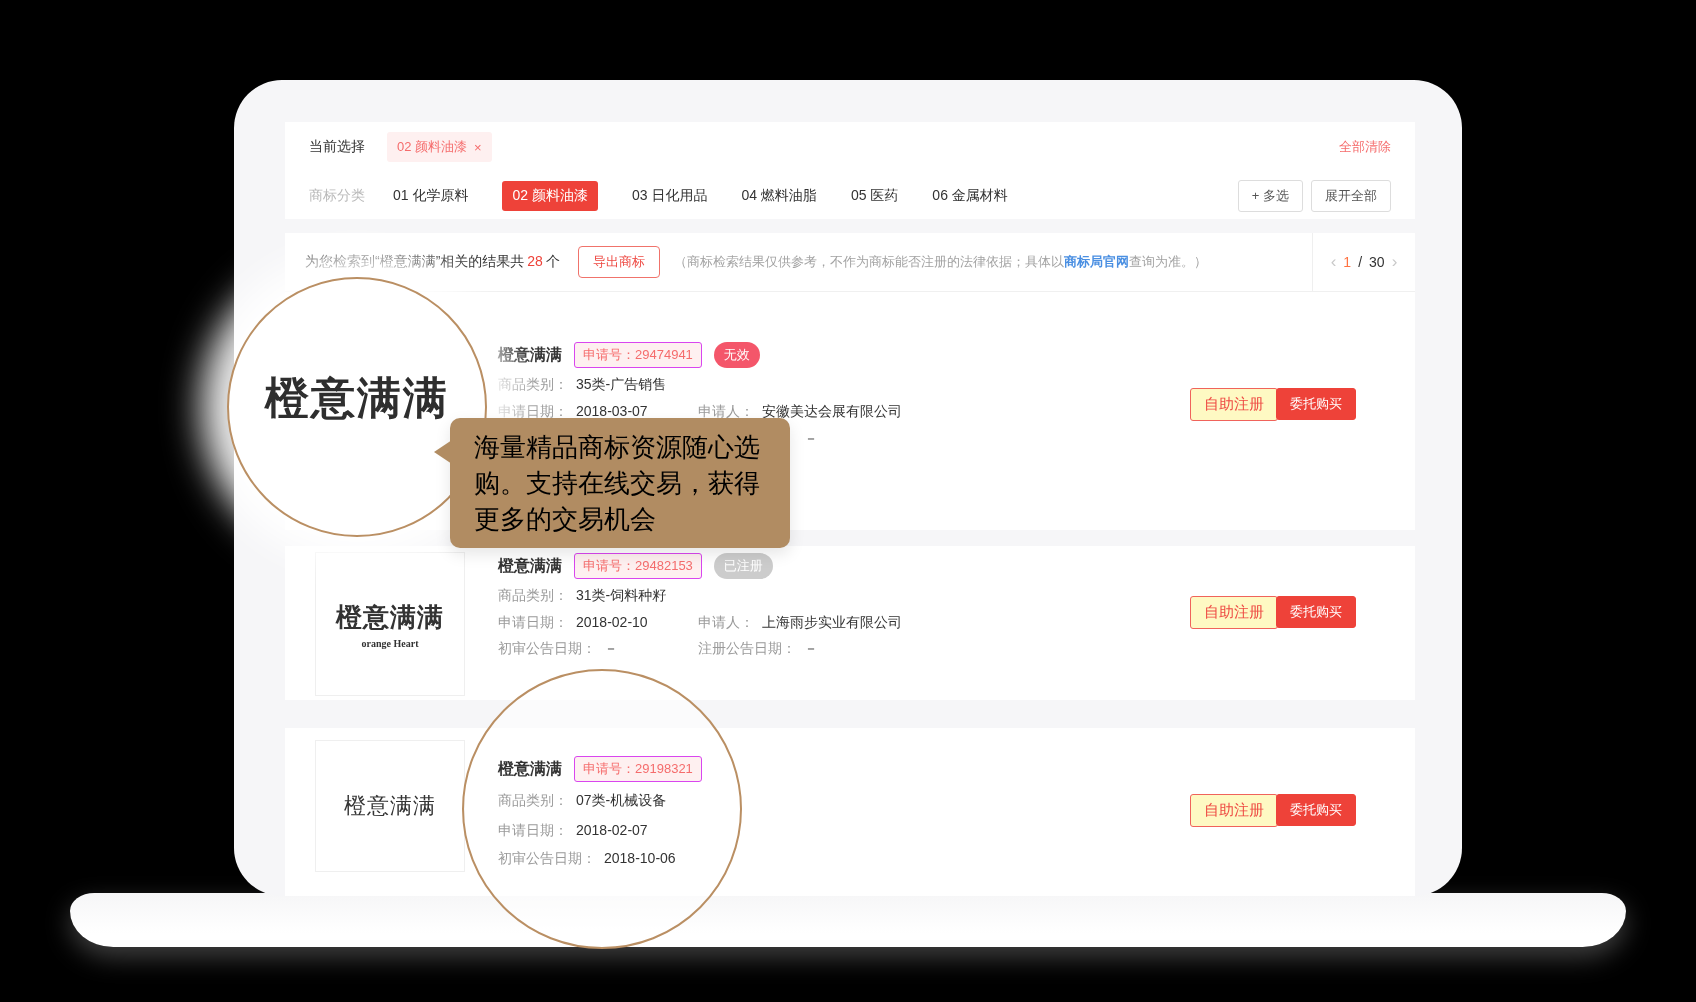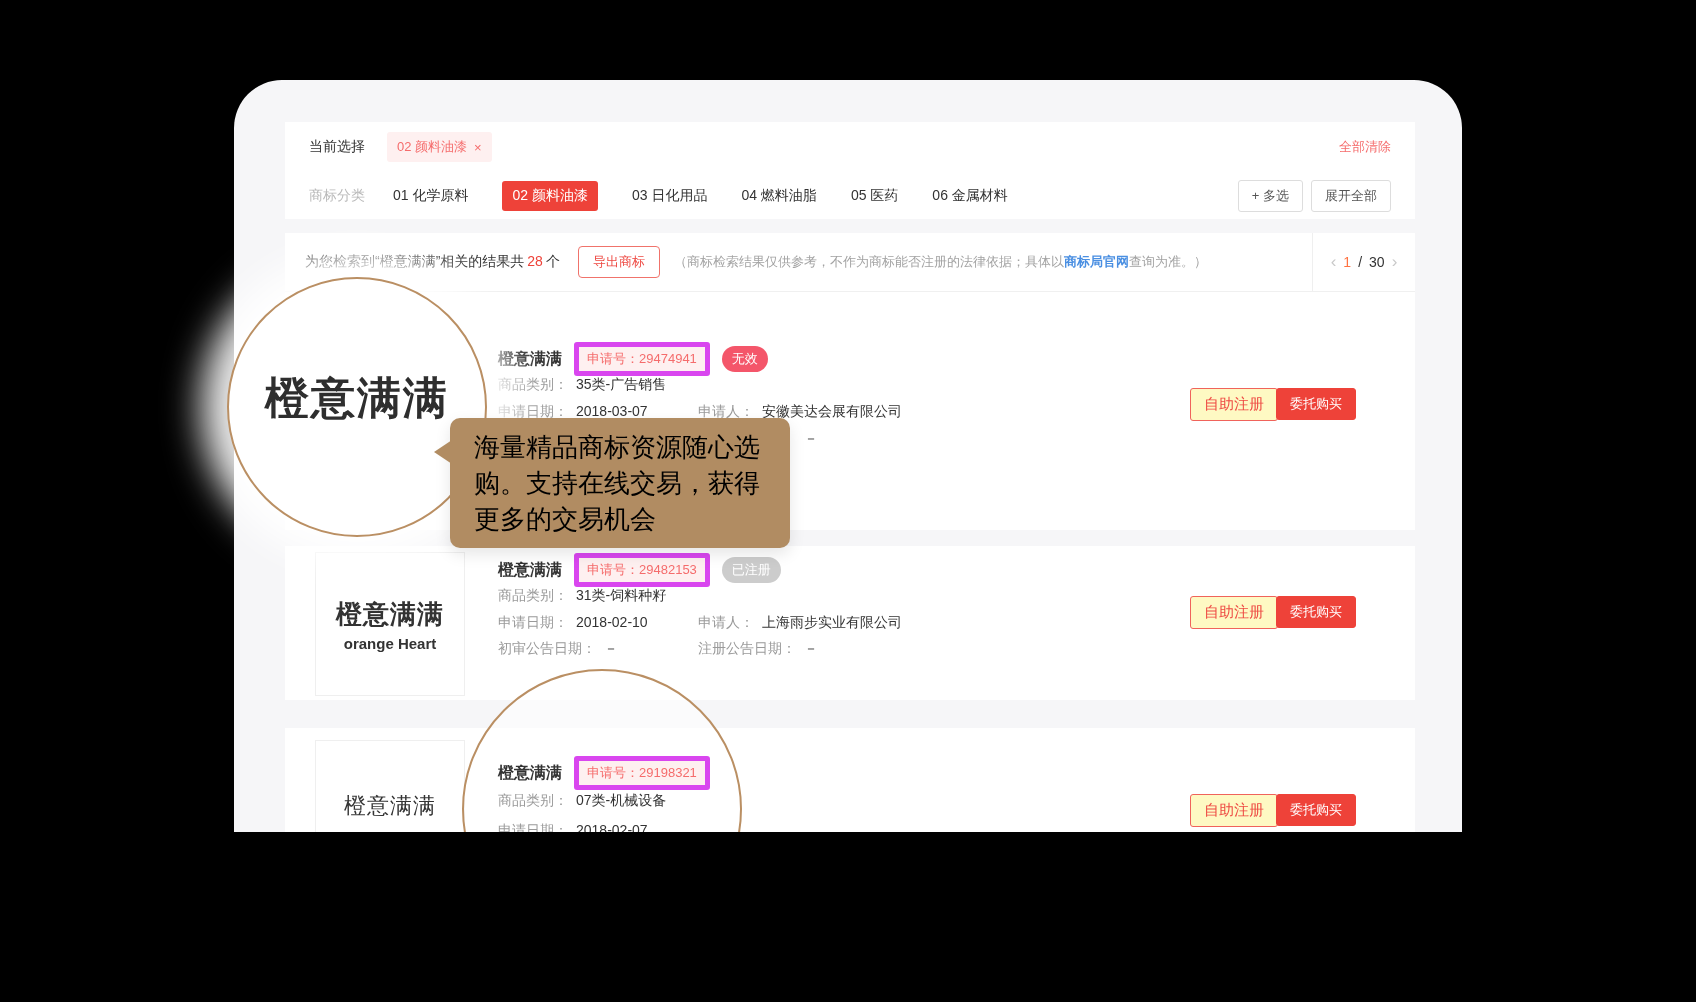--- a/index.html
+++ b/index.html
@@ -1,16 +1,16 @@
 <!DOCTYPE html>
 <html><head>
 <meta charset="utf-8">
 <style>
   html,body{margin:0;padding:0;background:#000;}
-  .page{position:relative;width:1696px;height:832px;background:#000;overflow:hidden;
+  .page{position:relative;width:1696px;height:1002px;background:#000;overflow:hidden;
         font-family:"Liberation Sans","DejaVu Sans",sans-serif;color:#333;}
   
   .base{position:absolute;left:70px;top:893px;width:1556px;height:54px;
         background:linear-gradient(180deg,#f6f6f7 0%,#ffffff 75%);
         border-radius:27px 27px 48px 48px / 20px 20px 40px 40px;
         box-shadow:0 10px 26px rgba(255,255,255,0.25);z-index:1;}
   
   .screen{position:absolute;left:234px;top:80px;width:1228px;height:816px;
           background:#f6f6f8;border-radius:48px;z-index:2;}
   .block{position:absolute;background:#fff;}
@@ -46,28 +46,28 @@
   .card{background:#fff;position:absolute;left:51px;width:1130px;}
   .card1{top:212px;height:238px;}
   .card2{top:466px;height:154px;}
   .card3{top:648px;height:168px;}
   .thumb{position:absolute;left:30px;border:1px solid #efefef;background:#fff;
          display:flex;flex-direction:column;align-items:center;justify-content:center;cursor:pointer;}
   .card1 .thumb{top:45px;width:148px;height:148px;}
   .card2 .thumb{top:6px;width:148px;height:142px;}
   .card3 .thumb{top:12px;width:148px;height:130px;z-index:3;}
   .thumb .t-kai{font-family:"DejaVu Serif","Liberation Serif",serif;font-weight:700;font-size:26px;color:#333;letter-spacing:1px;}
-  .thumb .t-mono{font-family:Liberation Sans, sans-serif;font-weight:700;font-size:15px;color:#333;margin-top:3px;}
+  .thumb .t-mono{font-family:Liberation Serif, serif;font-weight:700;font-size:10px;color:#333;margin-top:3px;}
   .thumb .t-plain{font-size:22px;color:#333;letter-spacing:1px;}
   .titlerow{position:absolute;left:213px;display:flex;align-items:center;gap:12px;z-index:5;}
   .card1 .titlerow{top:50px;}
   .card2 .titlerow{top:7px;}
   .card3 .titlerow{top:28px;}
   .tname{font-size:16px;font-weight:700;color:#333;}
-  .appno{font-size:13px;color:#f56c6c;background:#fef0f0;border:5px solid #d946ef;border-radius:3px;padding:3px 8px;}
+  .appno{font-size:13px;color:#f56c6c;background:#fef0f0;border:1px solid #d946ef;border-radius:3px;padding:3px 8px;}
   .status{font-size:13px;color:#fff;border-radius:13px;padding:4px 10px;}
   .status.invalid{background:#f4566a;}
   .status.registered{background:#ccc;}
   .frow{position:absolute;left:213px;font-size:14px;white-space:nowrap;z-index:5;}
   .frow .lbl{color:#9a9a9a;}
   .frow .val{color:#333;margin-left:8px;}
   .frow .pair2{position:absolute;left:200px;white-space:nowrap;}
   .card1 .r1{top:84px;} .card1 .r2{top:111px;} .card1 .r3{top:138px;}
   .card2 .r1{top:41px;} .card2 .r2{top:68px;}  .card2 .r3{top:94px;}
   .card3 .r1{top:64px;} .card3 .r2{top:94px;}  .card3 .r3{top:122px;}

